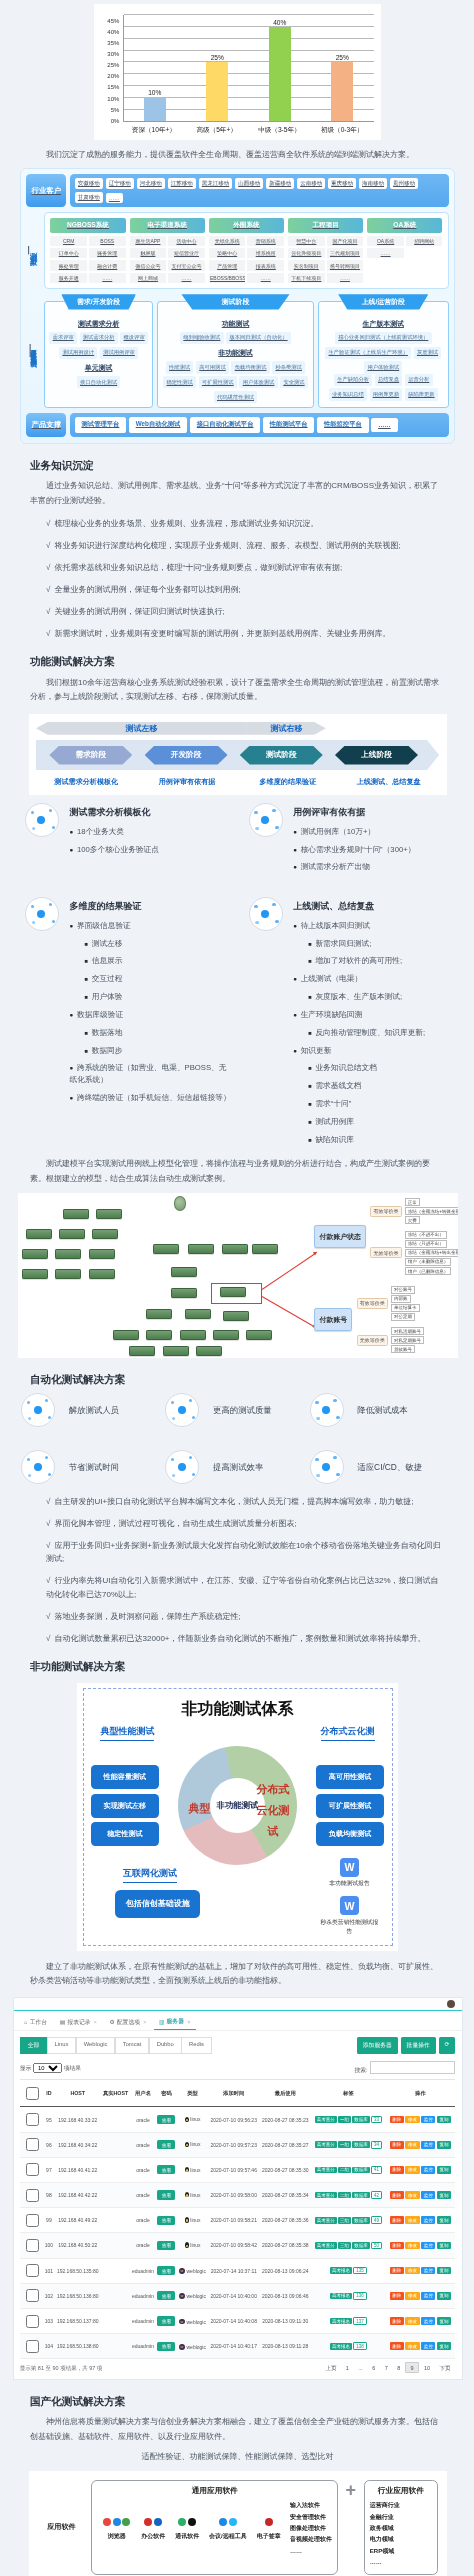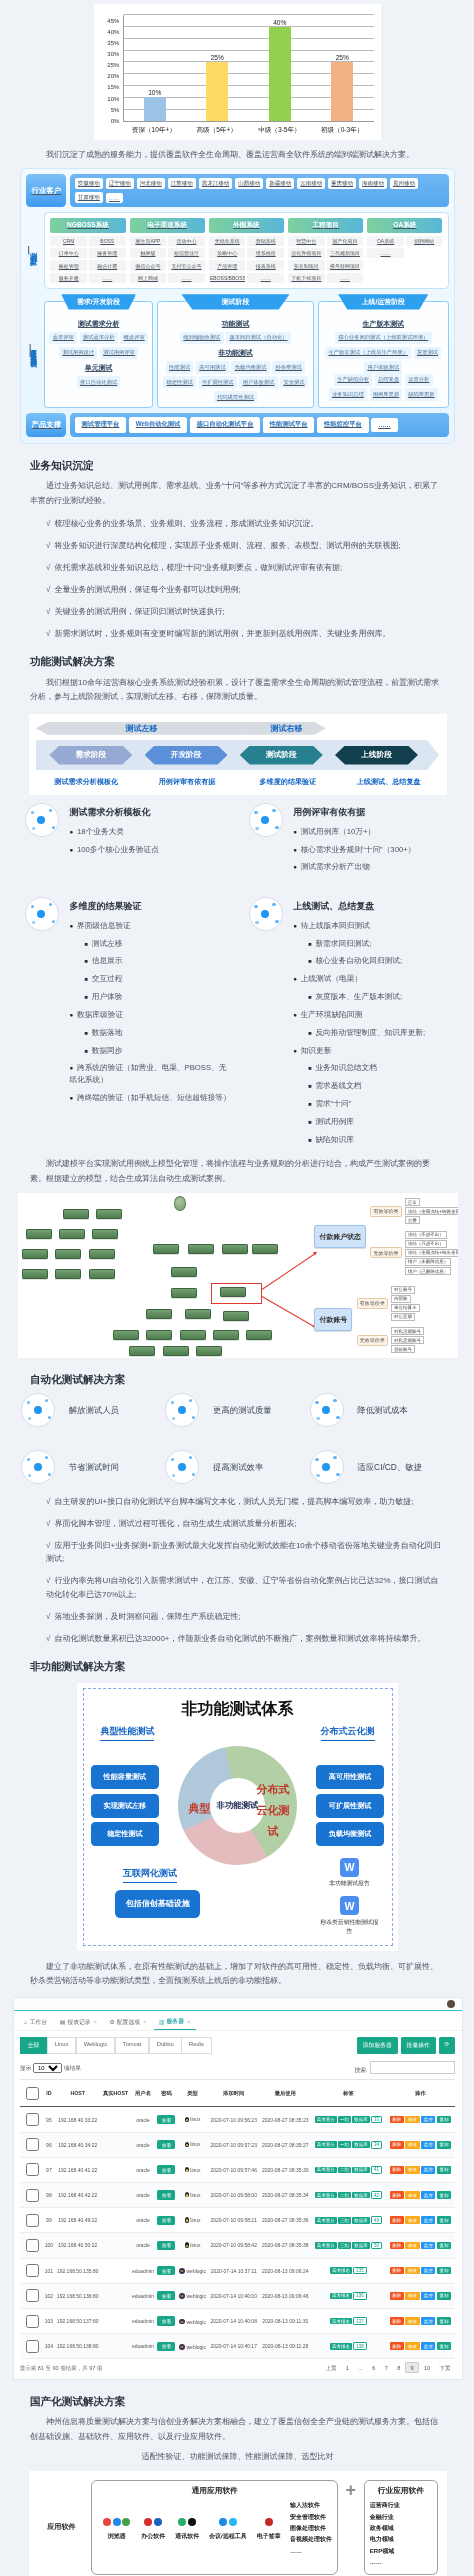--- a/index.html
+++ b/index.html
@@ -448,21 +448,21 @@
         <div class="fl"><span class="b1">●</span><span>跨系统的验证（如营业、电渠、PBOSS、无纸化系统）</span></div>
         <div class="fl"><span class="b1">●</span><span>跨终端的验证（如手机短信、短信超链接等）</span></div>
       </div>
     </div>
     <div class="feat">
       <div class="licon"></div>
       <div>
         <h3>上线测试、总结复盘</h3>
         <div class="fl"><span class="b1">●</span><span>待上线版本回归测试</span></div>
         <div class="fl lv2"><span class="b2">■</span><span>新需求回归测试;</span></div>
-        <div class="fl lv2"><span class="b2">■</span><span>核心业务自动化回归测试;</span></div>
+        <div class="fl lv2"><span class="b2">■</span><span>增加了对软件的高可用性;</span></div>
         <div class="fl"><span class="b1">●</span><span>上线测试（电渠）</span></div>
         <div class="fl lv2"><span class="b2">■</span><span>灰度版本、生产版本测试;</span></div>
         <div class="fl"><span class="b1">●</span><span>生产环境缺陷回溯</span></div>
         <div class="fl lv2"><span class="b2">■</span><span>反向推动管理制度、知识库更新;</span></div>
         <div class="fl"><span class="b1">●</span><span>知识更新</span></div>
         <div class="fl lv2"><span class="b2">■</span><span>业务知识总结文档</span></div>
         <div class="fl lv2"><span class="b2">■</span><span>需求基线文档</span></div>
         <div class="fl lv2"><span class="b2">■</span><span>需求“十问”</span></div>
         <div class="fl lv2"><span class="b2">■</span><span>测试用例库</span></div>
         <div class="fl lv2"><span class="b2">■</span><span>缺陷知识库</span></div>

